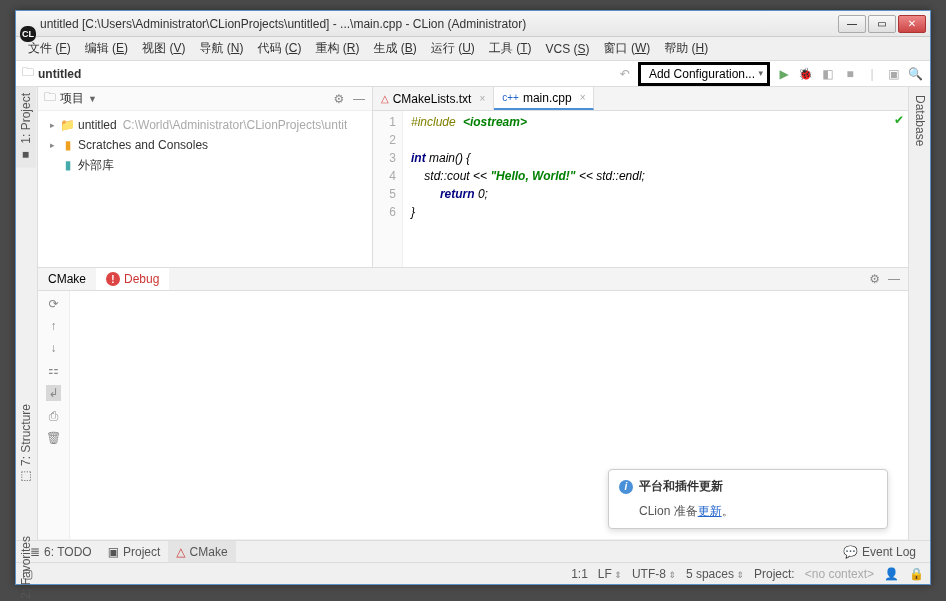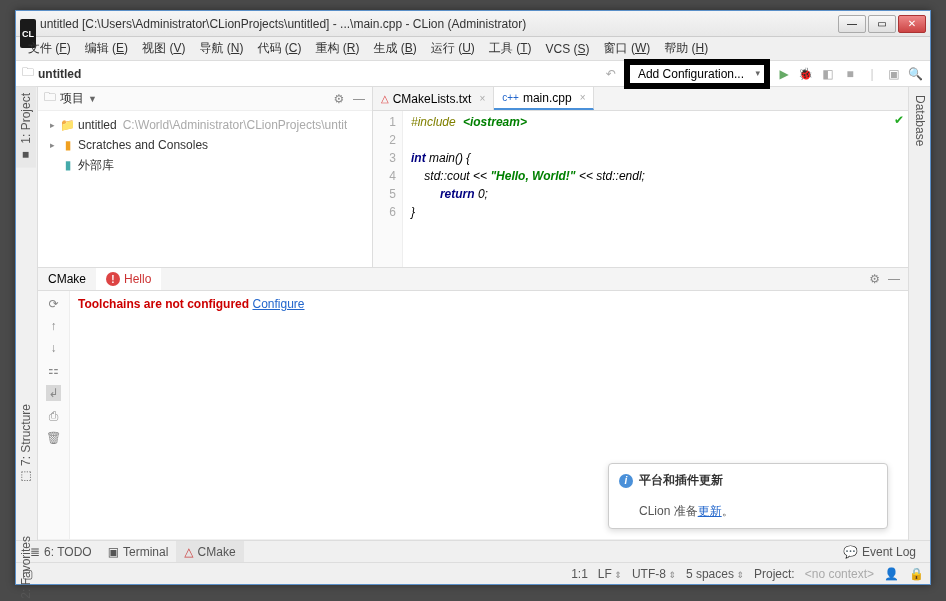--- a/index.html
+++ b/index.html
@@ -1,32 +1,32 @@
 <!DOCTYPE html>
 <html><head>
 <meta charset="utf-8">
 <style>
 * { margin: 0; padding: 0; box-sizing: border-box; font-family: "Segoe UI", Arial, sans-serif; font-size: 12px; }
 body { background: #4a4a4a; width: 946px; height: 601px; overflow: hidden; }
 .window { position: absolute; left: 15px; top: 10px; width: 916px; height: 575px; background: #f0f0f0; border: 1px solid #5a8fc8; box-shadow: 0 0 8px rgba(0,0,0,0.4); }
 .titlebar { height: 26px; background: linear-gradient(#f5f5f5, #e8e8e8); display: flex; align-items: center; padding: 0 4px; border-bottom: 1px solid #ccc; }
-.titlebar .cl-icon { width: 16px; height: 29px; background: #1a1a1a; color: #fff; font-size: 9px; font-weight: bold; display: flex; align-items: center; justify-content: center; border-radius: 2px; margin-right: 4px; margin-top: 20px; }
+.titlebar .cl-icon { width: 16px; height: 16px; background: #1a1a1a; color: #fff; font-size: 9px; font-weight: bold; display: flex; align-items: center; justify-content: center; border-radius: 7px; margin-right: 4px; margin-top: 20px; }
 .titlebar .title { flex: 1; color: #333; font-size: 12px; }
 .winbtns { display: flex; }
 .winbtn { width: 28px; height: 18px; margin-left: 2px; display: flex; align-items: center; justify-content: center; font-size: 10px; background: linear-gradient(#f8f8f8,#e0e0e0); border: 1px solid #aaa; border-radius: 2px; }
 .winbtn.close { background: linear-gradient(#e88,#c44); color: #fff; border-color: #a33; }
 .menubar { height: 24px; background: #f0f0f0; display: flex; align-items: center; padding: 0 6px; border-bottom: 1px solid #ddd; gap: 2px;}
 .menubar .mitem { padding: 16px 6px; color: #333; }
 .menubar .mitem u { text-decoration: underline; }
 .navbar { height: 26px; background: #fff; display: flex; align-items: center; padding: 0 6px; border-bottom: 1px solid #ddd; }
 .navbar .folder-icon { margin-right: 4px; color: #888; }
 .navbar .bc { font-weight: bold; color: #333; }
 .navbar .spacer { flex: 1; }
 .navbar .back-icon { color: #aaa; margin-right: 8px; }
-.addconfig { border: 6px solid #000000; padding: 2px 20px 2px 8px; background: #fff; margin-right: 6px; position: relative; }
+.addconfig { border: 3px solid #000000; padding: 2px 12px 2px 8px; background: #fff; margin-right: 6px; position: relative; }
 .addconfig::after { content: "▾"; position: absolute; right: 4px; top: 3px; font-size: 9px; color: #666; }
 .toolicons { display: flex; gap: 6px; color: #aaa; align-items: center; }
 .toolicons span { width: 16px; text-align: center; }
 .body-row { display: flex; height: 180px; }
 .project-panel { width: 335px; background: #fff; border-right: 1px solid #ddd; display: flex; flex-direction: column; }
 .panel-header { height: 24px; display: flex; align-items: center; padding: 0 6px; border-bottom: 1px solid #eee; background: #fafafa; }
 .panel-header .folder-icon { color: #888; margin-right: 4px; }
 .panel-header .ptitle { color: #333; }
 .panel-header .down { font-size: 9px; color: #666; margin-left: 4px; }
 .panel-header .spacer { flex: 1; }
@@ -59,21 +59,21 @@
 .tool-header .spacer { flex: 1; }
 .tool-body { display: flex; height: 248px; background: #fff; }
 .tool-left2 { width: 32px; background: #fafafa; border-right: 1px solid #eee; display: flex; flex-direction: column; align-items: center; gap: 8px; padding-top: 6px; color: #888; }
 .tool-content { flex: 1; padding: 6px 8px; font-family: Consolas, monospace; position: relative; }
 .tool-content .line1 { color: #c00; font-weight: bold; }
 .tool-content .link { color: #26c; text-decoration: underline; font-weight: normal; }
 .tool-content .line2 { color: #26c; margin-top: 18px; display:block; background: #fffde7; padding: 2px 0;}
 .notify { position: absolute; right: 20px; bottom: 10px; width: 280px; background: #fff; border: 1px solid #ccc; border-radius: 4px; padding: 8px 10px; box-shadow: 0 2px 6px rgba(0,0,0,0.15); }
 .notify .ntitle { font-weight: bold; color: #333; display: flex; align-items: center; gap: 6px; }
 .notify .ntitle .info-icon { width: 14px; height: 14px; border-radius: 50%; background: #4a90d9; color: #fff; font-size: 10px; display: flex; align-items: center; justify-content: center; font-style: italic; font-weight: bold;}
-.notify .nbody { color: #555; margin-top: 14px; padding-left: 20px; }
+.notify .nbody { color: #555; margin-top: 8px; padding-left: 20px; }
 .notify .nbody .link { color: #26c; }
 .bottom-tabs { height: 22px; background: #f0f0f0; border-top: 1px solid #ddd; display: flex; align-items: center; padding: 0 6px; }
 .btab { padding: 0 8px; display: flex; align-items: center; gap: 4px; color: #555; height: 100%; }
 .btab.active { background: #e4e4e4; }
 .bottom-tabs .spacer { flex: 1; }
 .statusbar { height: 22px; background: #f0f0f0; border-top: 1px solid #ddd; display: flex; align-items: center; padding: 0 6px; gap: 10px; color: #555; }
 .statusbar .spacer { flex: 1; }
 .statusbar .sitem::after { content: " ⇕"; font-size: 9px; color: #888; }
 .leftstack { position: absolute; left: 0; top: 76px; width: 22px; bottom: 44px; background: #f0f0f0; border-right: 1px solid #ddd; }
 .leftstack .vbtn { writing-mode: vertical-rl; transform: rotate(180deg); font-size: 11px; color: #555; padding: 6px 3px; display: flex; align-items: center; gap: 4px; }
@@ -202,39 +202,38 @@
 <span>}</span></div>
             <span class="check">✔</span>
           </div>
         </div>
       </div>
 
       <div class="tool-header">
         <div class="tool-tab">CMake</div>
         <div class="tool-tab active">
             <span class="badge">!</span>
-            <span>Hello</span>
+            <span>Debug</span>
           </div>
         <div class="spacer"></div>
         <span class="hicon" style="margin-right:8px;color:#888">⚙</span>
         <span class="hicon" style="margin-right:8px;color:#888">—</span>
       </div>
 
       <div class="tool-body">
         <div class="tool-left2">
           <span>⟳</span>
           <span>↑</span>
           <span>↓</span>
           <span>⚏</span>
           <span style="background:#d8d8d8;padding:1px 2px">↲</span>
           <span>⎙</span>
           <span>🗑</span>
         </div>
         <div class="tool-content">
-          <span class="line1"><span>Toolchains are not configured </span><a class="link">Configure</a></span>
 
           <div class="notify">
             <div class="ntitle">
                 <span class="info-icon">i</span>
                 <span>平台和插件更新</span>
               </div>
             <div class="nbody"><span>CLion 准备</span><a class="link">更新</a><span>。</span></div>
           </div>
         </div>
       </div>
@@ -245,21 +244,21 @@
     </div>
   </div>
 
   <div class="bottom-tabs">
     <div class="btab">
         <span>≣</span>
         <span>6: TODO</span>
       </div>
     <div class="btab">
         <span>▣</span>
-        <span>Terminal</span>
+        <span>Project</span>
       </div>
     <div class="btab active">
         <span style="color:#c44">△</span>
         <span>CMake</span>
       </div>
     <div class="spacer"></div>
     <div class="btab">
         <span>💬</span>
         <span>Event Log</span>
       </div>

